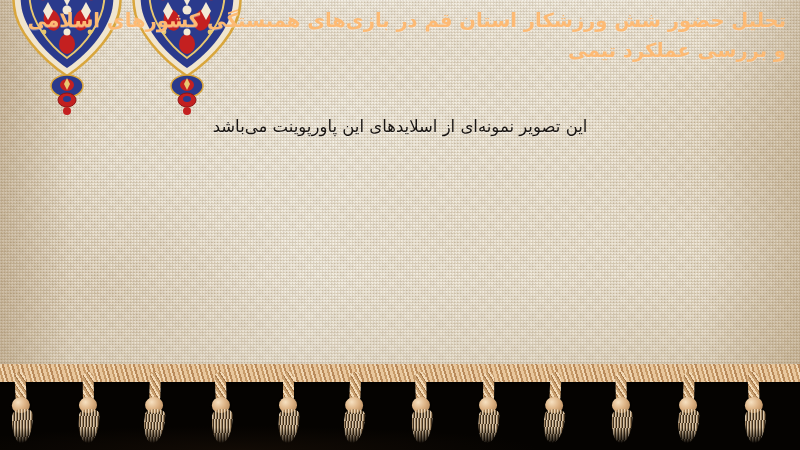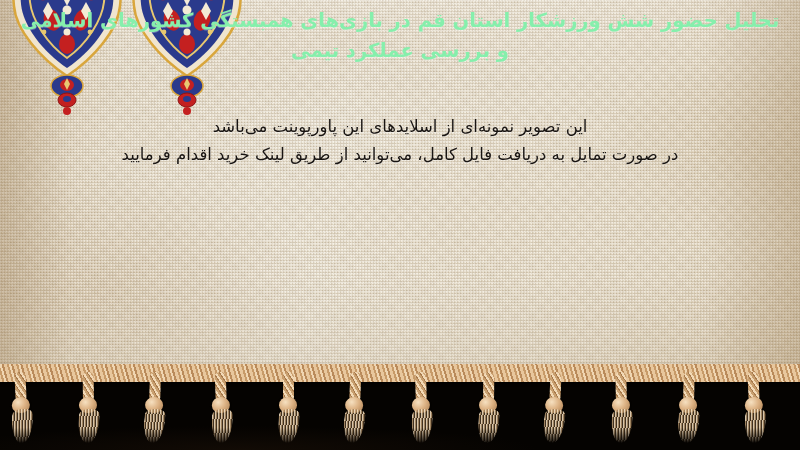--- a/index.html
+++ b/index.html
@@ -90,22 +90,21 @@
     position: absolute;
     left: 0; top: 0;
     width: 800px; height: 382px;
     direction: rtl;
   }
   .slide-title {
     position: absolute;
     top: 6px;
     right: 14px;
     width: 772px;
-    text-align: center;
-    color: #86efac;
+    color: #fdba74;
     font-size: 19.5px;
     font-weight: bold;
     line-height: 1.52;
     letter-spacing: 0px;
     text-shadow: 0 1px 0 rgba(255,255,255,0.30);
   }
   .body-block {
     position: absolute;
     top: 112px;
     right: 0;
@@ -300,21 +299,20 @@
         </g>
       </g>
     </svg>
 
   </div>
 
   <div class="text-layer">
     <div class="slide-title">تحلیل حضور شش ورزشکار استان قم در بازی‌های همبستگی کشورهای اسلامی و بررسی عملکرد تیمی</div>
     <div class="body-block">
       <span class="body-line">این تصویر نمونه‌ای از اسلایدهای این پاورپوینت می‌باشد</span>
-      <span class="body-line">در صورت تمایل به دریافت فایل کامل، می‌توانید از طریق لینک خرید اقدام فرمایید</span>
     </div>
   </div>
 
   <div class="fringe">
     <div class="fringe-black"></div>
     <div class="fringe-shadow"></div>
     <div class="rope-band"></div>
     <div id="tassels">
         <div class="tassel" style="left: 8px; transform: rotate(-2.5deg);">
           <div class="knot-rope"></div>

